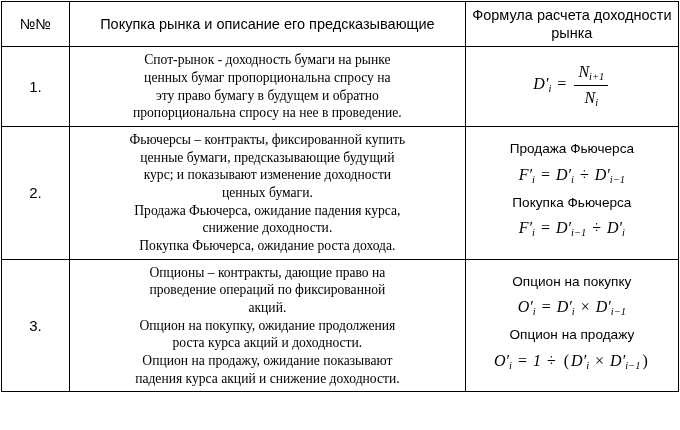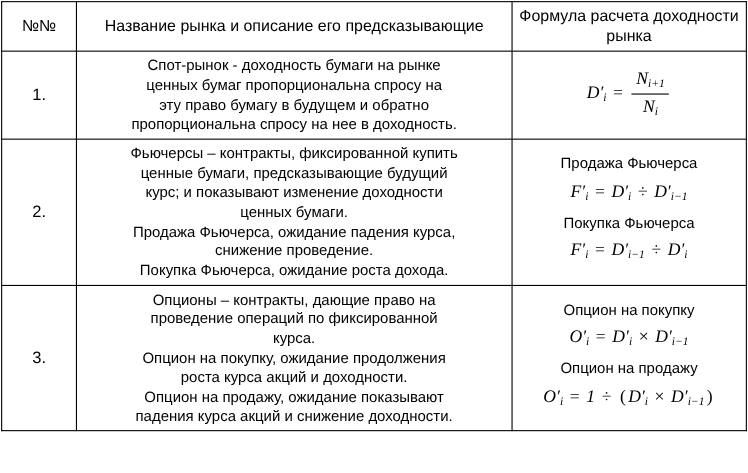--- a/index.html
+++ b/index.html
@@ -45,21 +45,21 @@
     padding-top: 8px;
     padding-bottom: 8px;
   }
   .rownum {
     font-size: 15px;
   }
   .desc {
     font-size: 13.6px;
     line-height: 1.3;
   }
-  .desc .line { display: block; }
+  .desc .line { display: block; font-family: Liberation Serif, serif; }
   .formula-cell {
     font-size: 13.6px;
     line-height: 1.35;
   }
   .f-label {
     display: block;
     margin: 2px 0 4px 0;
   }
   .f-label.spaced { }
   .math {
@@ -104,38 +104,38 @@
   <table class="market-table">
     <colgroup>
       <col class="c-num">
       <col class="c-desc">
       <col class="c-form">
     </colgroup>
     <thead>
       <tr>
         <th class="hdr">№№</th>
         <th class="hdr">
-          <span class="line">Название рынка</span>
+          <span class="line">Покупка рынка</span>
           <span class="line">и описание его предсказывающие</span>
         </th>
         <th class="hdr">
           <span class="line">Формула расчета</span>
           <span class="line">доходности рынка</span>
         </th>
       </tr>
     </thead>
     <tbody>
 
       <tr>
         <td class="rownum">1.</td>
         <td class="desc">
           <span class="line">Спот-рынок - доходность бумаги на рынке</span>
           <span class="line">ценных бумаг пропорциональна спросу на</span>
           <span class="line">эту право бумагу в будущем и обратно</span>
-          <span class="line">пропорциональна спросу на нее в доходность.</span>
+          <span class="line">пропорциональна спросу на нее в проведение.</span>
         </td>
         <td class="formula-cell">
           <span class="math nowrap">
             <span>D</span><span class="prime">′</span><span class="sub">i</span>
             <span class="op">=</span>
             <span class="frac">
               <span class="top"><span>N</span><span class="sub">i+1</span></span>
               <span class="bot"><span>N</span><span class="sub">i</span></span>
             </span>
           </span>
@@ -143,21 +143,21 @@
       </tr>
 
       <tr>
         <td class="rownum">2.</td>
         <td class="desc">
           <span class="line">Фьючерсы – контракты, фиксированной купить</span>
           <span class="line">ценные бумаги, предсказывающие будущий</span>
           <span class="line">курс; и показывают изменение доходности</span>
           <span class="line">ценных бумаги.</span>
           <span class="line">Продажа Фьючерса, ожидание падения курса,</span>
-          <span class="line">снижение проведение.</span>
+          <span class="line">снижение доходности.</span>
           <span class="line">Покупка Фьючерса, ожидание роста дохода.</span>
         </td>
         <td class="formula-cell">
           <span class="f-label">Продажа Фьючерса</span>
           <span class="math nowrap">
             <span>F</span><span class="prime">′</span><span class="sub">i</span>
             <span class="op">=</span>
             <span>D</span><span class="prime">′</span><span class="sub">i</span>
             <span class="op">÷</span>
             <span>D</span><span class="prime">′</span><span class="sub">i−1</span>
@@ -171,21 +171,21 @@
             <span>D</span><span class="prime">′</span><span class="sub">i</span>
           </span>
         </td>
       </tr>
 
       <tr>
         <td class="rownum">3.</td>
         <td class="desc">
           <span class="line">Опционы – контракты, дающие право на</span>
           <span class="line">проведение операций по фиксированной</span>
-          <span class="line">курса.</span>
+          <span class="line">акций.</span>
           <span class="line">Опцион на покупку, ожидание продолжения</span>
           <span class="line">роста курса акций и доходности.</span>
           <span class="line">Опцион на продажу, ожидание показывают</span>
           <span class="line">падения курса акций и снижение доходности.</span>
         </td>
         <td class="formula-cell">
           <span class="f-label">Опцион на покупку</span>
           <span class="math nowrap">
             <span>O</span><span class="prime">′</span><span class="sub">i</span>
             <span class="op">=</span>

